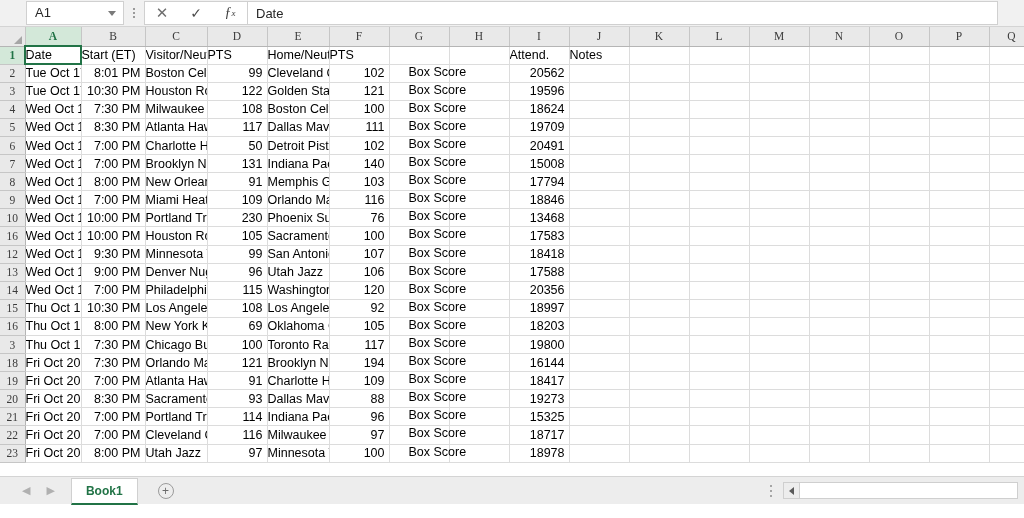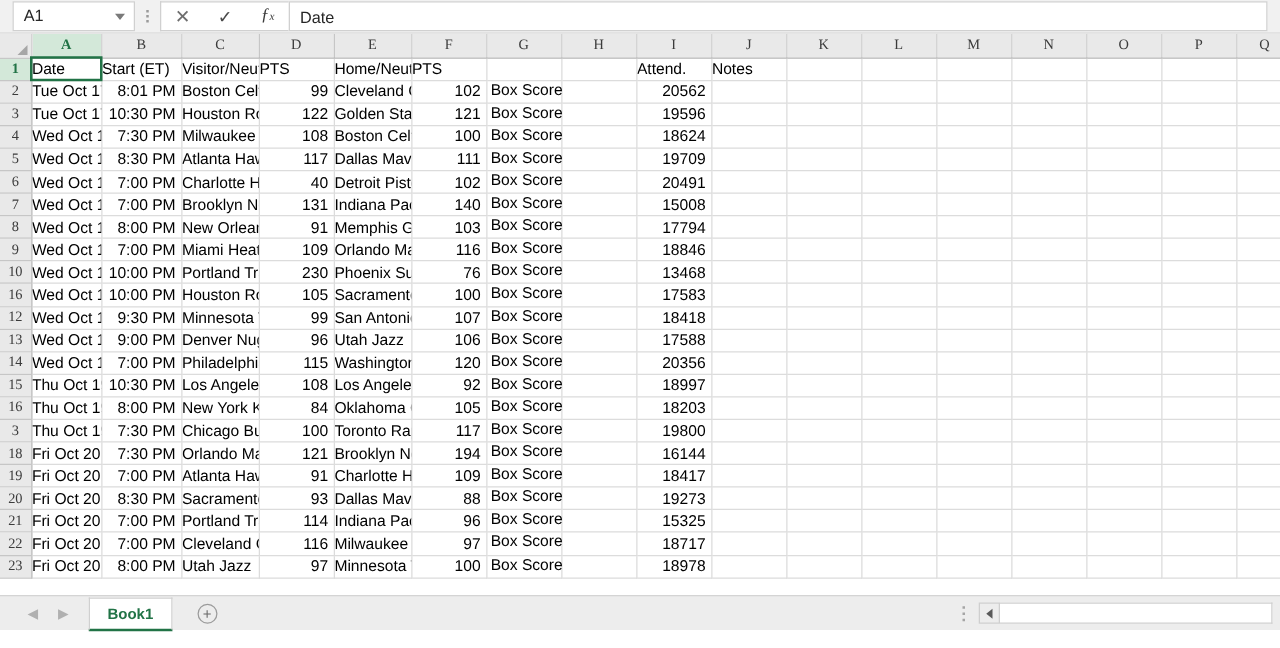--- a/index.html
+++ b/index.html
@@ -9,21 +9,21 @@
     font-family: "Liberation Sans", sans-serif;
     background: #ffffff;
   }
 
   
   .formula-strip {
     height: 27px;
     background: #f1f1f1;
     display: flex;
     align-items: center;
-    padding: 0 4px;
+    padding: 0 20px;
     border-bottom: 1px solid #d4d4d4;
   }
   .name-box {
     width: 98px; height: 24px;
     background: #ffffff;
     border: 1px solid #d0d0d0;
     display: flex; align-items: center;
     padding: 0 4px 0 8px;
     margin-left: 6px;
   }
@@ -143,21 +143,21 @@
     position: relative;
   }
   td.cell.num { text-align: right; padding-right: 4px; }
   td.cell.txt { text-align: left; }
 
   
   .clip { display:block; overflow:hidden; white-space:nowrap; }
   
   .spill {
     position: absolute;
-    left: 3px; top: 0;
+    left: 19px; top: 0;
     white-space: nowrap;
     width: 120px;
   }
 
   
   td.cell.selected {
     outline: 2px solid #217346;
     outline-offset: -1px;
     z-index: 5;
   }
@@ -491,21 +491,21 @@
           <td class="cell txt">
             <span class="clip">Wed Oct 18 2017</span>
           </td>
           <td class="cell num">
             <span class="clip">7:00 PM</span>
           </td>
           <td class="cell txt">
             <span class="clip">Charlotte Hornets</span>
           </td>
           <td class="cell num">
-            <span class="clip">40</span>
+            <span class="clip">50</span>
           </td>
           <td class="cell txt">
             <span class="clip">Detroit Pistons</span>
           </td>
           <td class="cell num">
             <span class="clip">102</span>
           </td>
           <td class="cell txt" style="overflow: visible;">
             <span class="spill">Box Score</span>
           </td>
@@ -851,21 +851,21 @@
           <td class="cell txt">
             <span class="clip">Thu Oct 19 2017</span>
           </td>
           <td class="cell num">
             <span class="clip">8:00 PM</span>
           </td>
           <td class="cell txt">
             <span class="clip">New York Knicks</span>
           </td>
           <td class="cell num">
-            <span class="clip">84</span>
+            <span class="clip">69</span>
           </td>
           <td class="cell txt">
             <span class="clip">Oklahoma City Thunder</span>
           </td>
           <td class="cell num">
             <span class="clip">105</span>
           </td>
           <td class="cell txt" style="overflow: visible;">
             <span class="spill">Box Score</span>
           </td>

